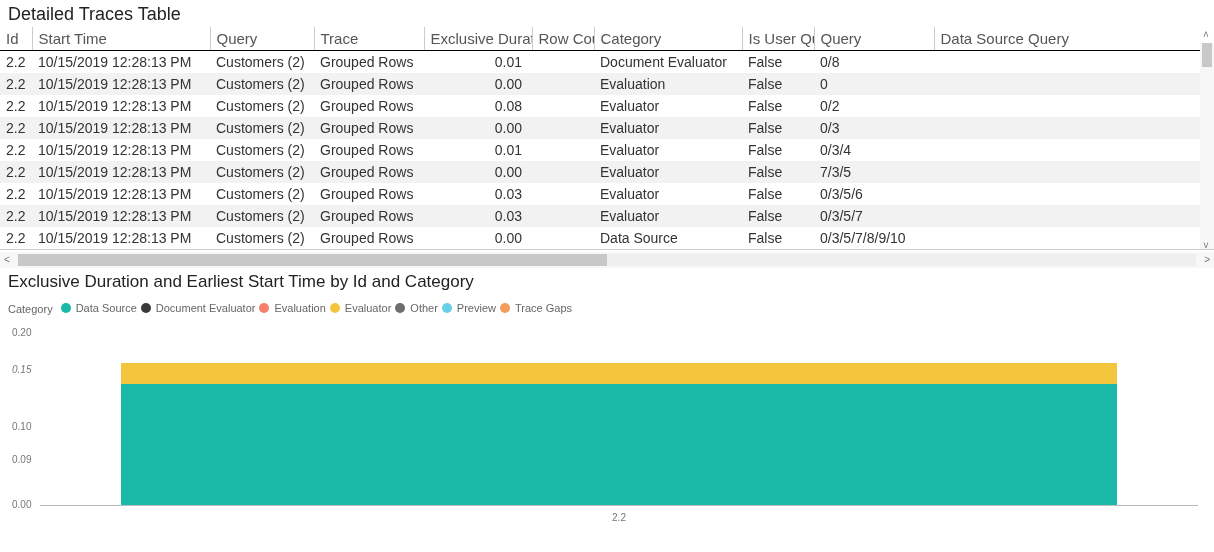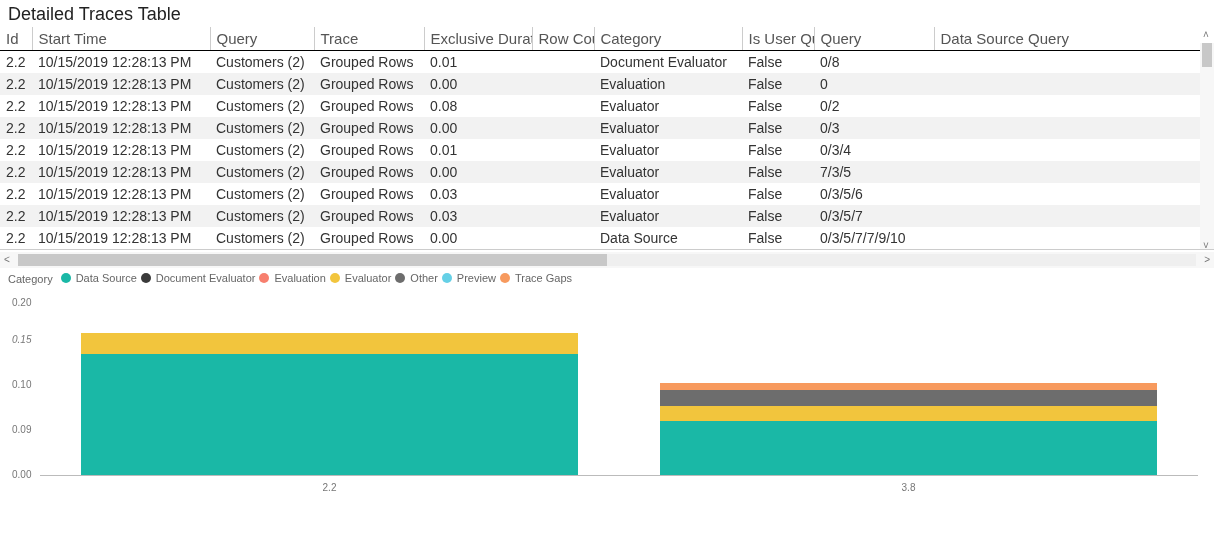--- a/index.html
+++ b/index.html
@@ -24,21 +24,21 @@
 .col-id { width: 32px; }
 .col-start { width: 178px; }
 .col-query { width: 104px; }
 .col-step { width: 110px; }
 .col-dur { width: 108px; text-align: right; }
 .col-rowcount { width: 62px; }
 .col-cat { width: 148px; }
 .col-userq { width: 72px; }
 .col-path { width: 120px; }
 .col-dsq { width: auto; }
-.td-dur { text-align: left; padding-right: 10px !important; }
+.td-dur { text-align: right; padding-right: 10px !important; }
 
 
 .vtrack { position: absolute; right: 0; top: 16px; bottom: 0; width: 14px; background: #f7f7f7; }
 .vtrack .thumb { position: absolute; left: 2px; right: 2px; top: 0; height: 24px; background: #c8c8c8; border-radius: 0; }
 .vtrack .arrow { position: absolute; font-size: 10px; color: #777; left: 3px; }
 .vtrack .arrow-up { top: -14px; }
 .vtrack .arrow-dn { bottom: -2px; }
 
 
 .hscroll { height: 16px; background: #f7f7f7; position: relative; margin-top: 2px; }
@@ -198,41 +198,42 @@
         </tr>
         <tr>
           <td>2.2</td>
           <td>10/15/2019 12:28:13 PM</td>
           <td>Customers (2)</td>
           <td>Grouped Rows</td>
           <td class="td-dur">0.00</td>
           <td></td>
           <td>Data Source</td>
           <td>False</td>
-          <td>0/3/5/7/7/9/10</td>
+          <td>0/3/5/7/8/9/10</td>
           <td></td>
         </tr>
       </tbody>
   </table>
   <div class="vtrack">
     <span class="arrow arrow-up">˄</span>
     <div class="thumb"></div>
     <span class="arrow arrow-dn">˅</span>
   </div>
 </div>
 
 <div class="hscroll">
   <span class="arrow arrow-l">&lt;</span>
   <div class="htrack">
     <div class="hthumb"></div>
   </div>
   <span class="arrow arrow-r">&gt;</span>
 </div>
 
 <div class="chart-section">
+  <div class="chart-title">Exclusive Duration and Earliest Start Time by Id and Category</div>
   <div class="legend">
     <span class="lglabel">Category</span>
     <span id="legend-items"><span class="legend-item">
           <span class="swatch" style="background: rgb(26, 184, 166);"></span>
           <span>Data Source</span>
         </span><span class="legend-item">
           <span class="swatch" style="background: rgb(58, 58, 58);"></span>
           <span>Document Evaluator</span>
         </span><span class="legend-item">
           <span class="swatch" style="background: rgb(247, 127, 110);"></span>
@@ -248,41 +249,32 @@
           <span>Preview</span>
         </span><span class="legend-item">
           <span class="swatch" style="background: rgb(247, 154, 94);"></span>
           <span>Trace Gaps</span>
         </span></span>
   </div>
   <div class="chart-area">
     <div id="yticks">
         <div class="axis-label" style="left: 0px; top: 174px;">0.00</div>
         <div class="axis-label" style="left: 0px; top: 129px;">0.09</div>
-        <div class="axis-label" style="left: 0px; top: 84px;">0.10</div>
+        <div class="axis-label" style="left: 0px; top: 96px;">0.10</div>
         <div class="axis-label" style="left: 0px; top: 39px; font-style: italic;">0.15</div>
         <div class="axis-label" style="left: 0px; top: -6px; margin-top: 8px;">0.20</div>
       </div>
     <div class="plot">
       <div id="gridlines">
           <div class="gridline" style="top: 180px;"></div>
         </div>
       <div class="bars" id="bars">
           <div class="bar-slot">
             <div class="bar">
               <div class="seg" style="height: 121.5px; background: rgb(26, 184, 166);"></div>
               <div class="seg" style="height: 20.7px; background: rgb(242, 197, 61);"></div>
             </div>
             <div class="xlabel">2.2</div>
           </div>
-          <div class="bar-slot">
-            <div class="bar">
-              <div class="seg" style="height: 54px; background: rgb(26, 184, 166);"></div>
-              <div class="seg" style="height: 15.3px; background: rgb(242, 197, 61);"></div>
-              <div class="seg" style="height: 16.2px; background: rgb(109, 109, 109);"></div>
-              <div class="seg" style="height: 6.3px; background: rgb(247, 154, 94);"></div>
-            </div>
-            <div class="xlabel">3.8</div>
-          </div>
         </div>
     </div>
   </div>
 </div>
 
 </body></html>

